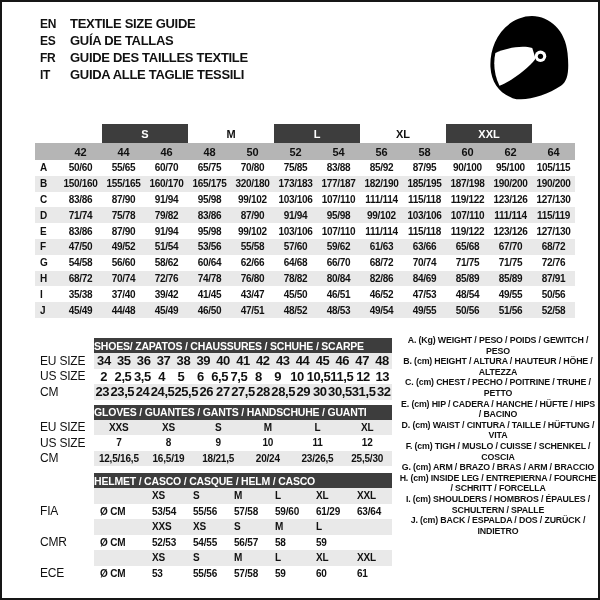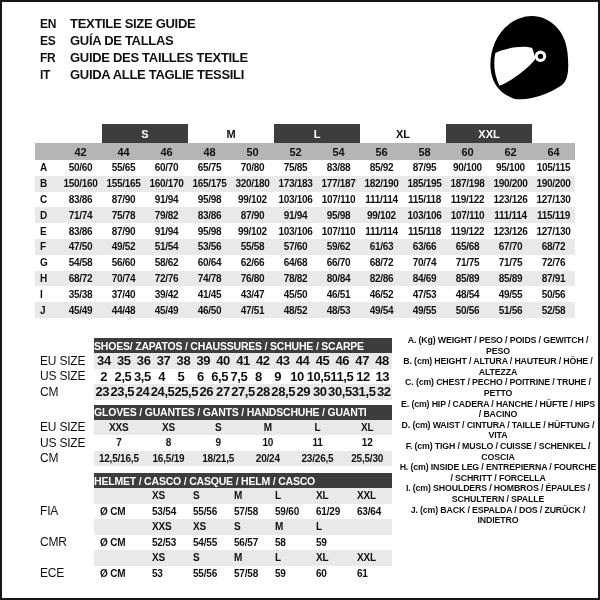--- a/index.html
+++ b/index.html
@@ -445,18 +445,19 @@
       </div>
   </div>
 
   <div class="legend">
       <div class="legend-item">A. (Kg) WEIGHT / PESO / POIDS / GEWITCH / PESO</div>
       <div class="legend-item">B. (cm) HEIGHT / ALTURA / HAUTEUR / HÖHE / ALTEZZA</div>
       <div class="legend-item">C. (cm) CHEST / PECHO / POITRINE / TRUHE / PETTO</div>
       <div class="legend-item">E. (cm) HIP / CADERA / HANCHE / HÜFTE / HIPS / BACINO</div>
       <div class="legend-item">D. (cm) WAIST / CINTURA / TAILLE / HÜFTUNG / VITA</div>
       <div class="legend-item">F. (cm) TIGH / MUSLO / CUISSE / SCHENKEL / COSCIA</div>
+      <div class="legend-item">G. (cm) ARM / BRAZO / BRAS / ARM / BRACCIO</div>
       <div class="legend-item">H. (cm) INSIDE LEG / ENTREPIERNA / FOURCHE / SCHRITT / FORCELLA</div>
       <div class="legend-item">I. (cm) SHOULDERS / HOMBROS / ÉPAULES / SCHULTERN / SPALLE</div>
       <div class="legend-item">J. (cm) BACK / ESPALDA / DOS / ZURÜCK / INDIETRO</div>
     </div>
 
 </div>
 
 </body></html>

